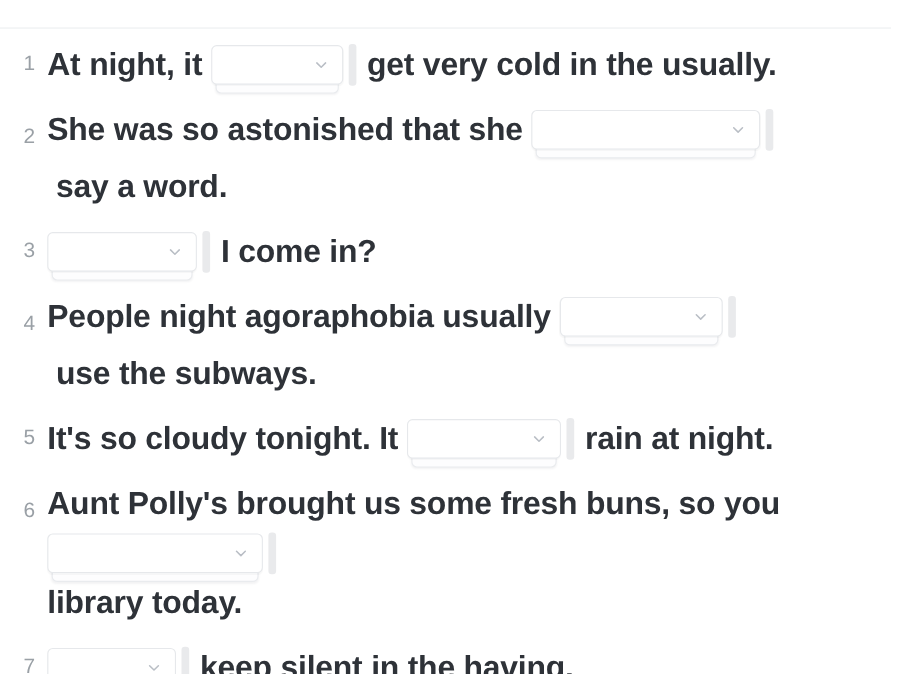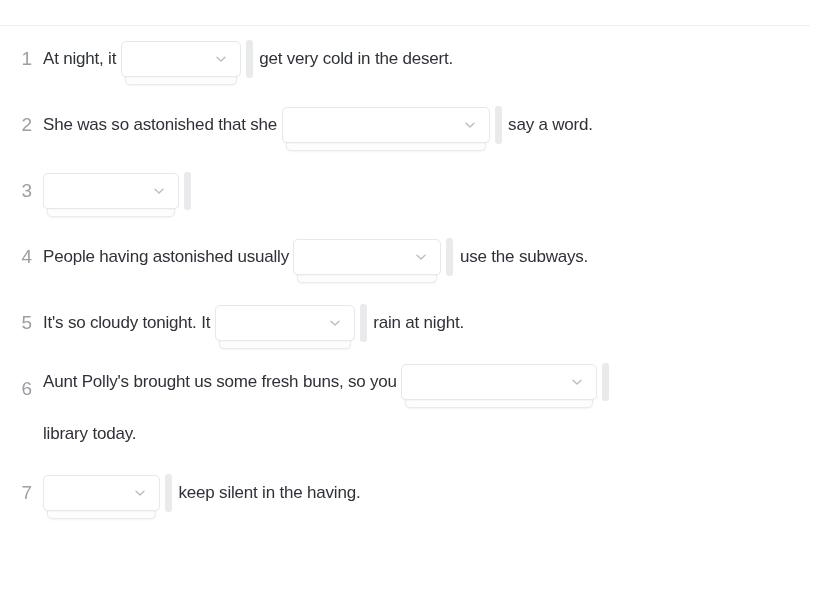--- a/index.html
+++ b/index.html
@@ -69,23 +69,23 @@
     display: flex;
     flex-wrap: wrap;
     align-items: center;
     align-content: center;
     min-height: 66px;
     row-gap: 0;
   }
 
   .q-text {
     color: #2e3238;
-    font-size: 17px;
+    font-size: 29px;
     line-height: 52px;
-    font-weight: 400;
+    font-weight: 700;
     letter-spacing: -0.2px;
     white-space: pre;
   }
 
   .select-stack {
     position: relative;
     display: inline-block;
     height: 36px;
   }
 
@@ -171,21 +171,21 @@
           <span class="q-text">At night, it </span>
           <span class="select-stack" style="width: 120px;"><span class="select-underlay"></span><span class="select-box" role="combobox" style="width: 120px;">
               <span class="select-value"></span>
               <span class="chevron-icon">
                 <svg width="14" height="14" viewBox="0 0 14 14">
                   <path d="M3 5.2 L7 9.1 L11 5.2" fill="none" stroke="#b9bec5" stroke-width="1.4" stroke-linecap="round" stroke-linejoin="round"></path>
                 </svg>
               </span>
             </span></span>
           <span class="caret-bar"></span>
-          <span class="q-text"> get very cold in the desert.</span>
+          <span class="q-text"> get very cold in the usually.</span>
         </div>
       </li>
       <li class="question-row">
         <span class="q-number">2</span>
         <div class="q-body">
           <span class="q-text">She was so astonished that she </span>
           <span class="select-stack" style="width: 208px;"><span class="select-underlay"></span><span class="select-box" role="combobox" style="width: 208px;">
               <span class="select-value"></span>
               <span class="chevron-icon">
                 <svg width="14" height="14" viewBox="0 0 14 14">
@@ -202,26 +202,27 @@
         <div class="q-body">
           <span class="select-stack" style="width: 136px;"><span class="select-underlay"></span><span class="select-box" role="combobox" style="width: 136px;">
               <span class="select-value"></span>
               <span class="chevron-icon">
                 <svg width="14" height="14" viewBox="0 0 14 14">
                   <path d="M3 5.2 L7 9.1 L11 5.2" fill="none" stroke="#b9bec5" stroke-width="1.4" stroke-linecap="round" stroke-linejoin="round"></path>
                 </svg>
               </span>
             </span></span>
           <span class="caret-bar"></span>
+          <span class="q-text"> I come in?</span>
         </div>
       </li>
       <li class="question-row">
         <span class="q-number">4</span>
         <div class="q-body">
-          <span class="q-text">People having astonished usually </span>
+          <span class="q-text">People night agoraphobia usually </span>
           <span class="select-stack" style="width: 148px;"><span class="select-underlay"></span><span class="select-box" role="combobox" style="width: 148px;">
               <span class="select-value"></span>
               <span class="chevron-icon">
                 <svg width="14" height="14" viewBox="0 0 14 14">
                   <path d="M3 5.2 L7 9.1 L11 5.2" fill="none" stroke="#b9bec5" stroke-width="1.4" stroke-linecap="round" stroke-linejoin="round"></path>
                 </svg>
               </span>
             </span></span>
           <span class="caret-bar"></span>
           <span class="q-text"> use the subways.</span>

